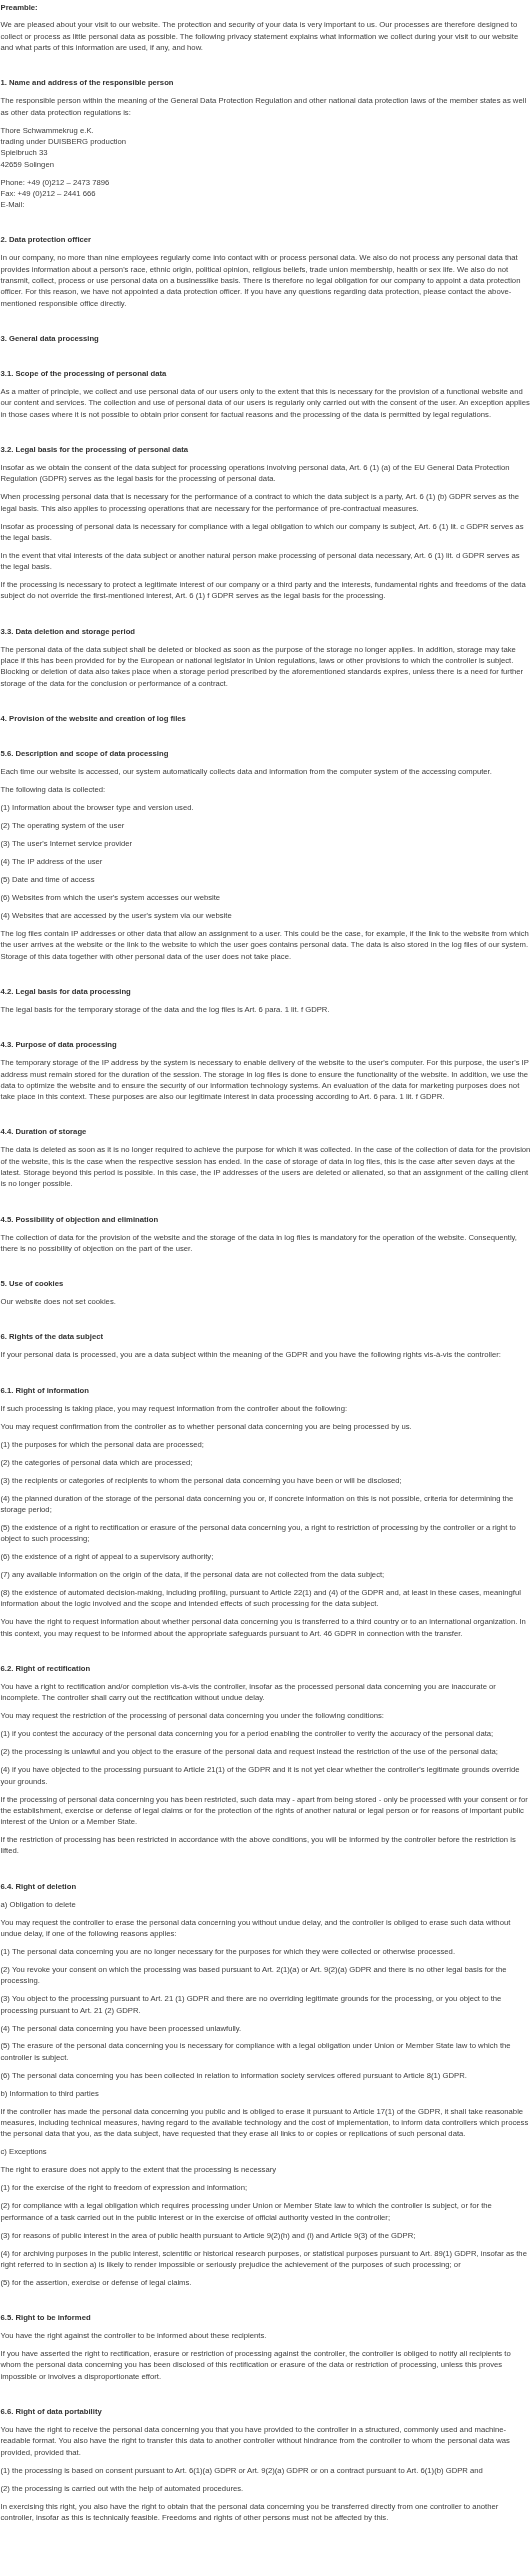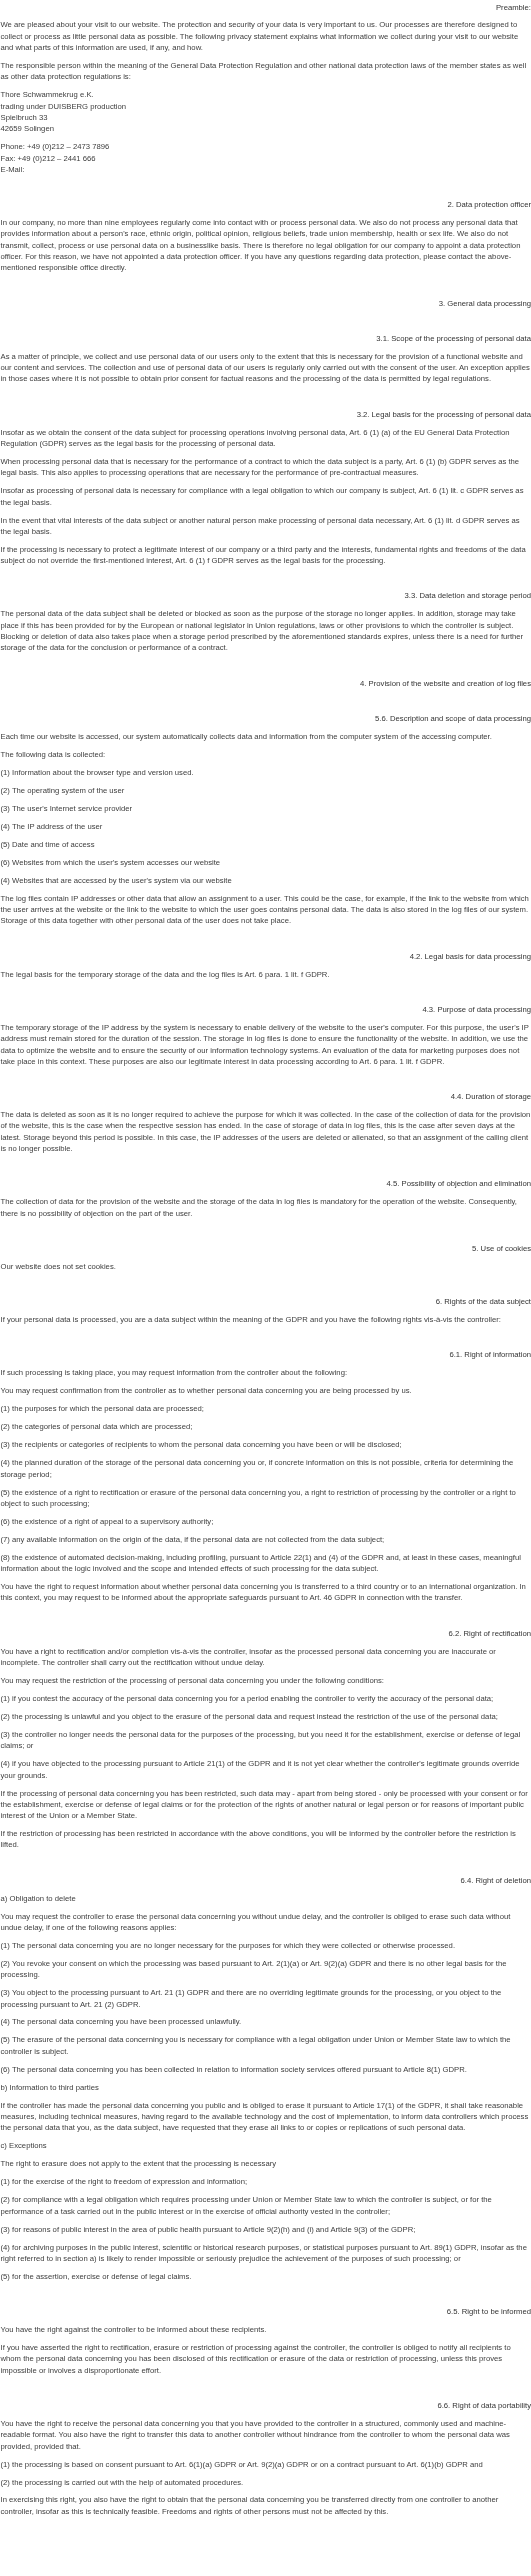--- a/index.html
+++ b/index.html
@@ -15,36 +15,36 @@
     color: #3d3d3d;
     -webkit-font-smoothing: antialiased;
   }
   main {
     padding: 1.5px 1px 15.5px 0.5px;
   }
   p {
     margin: 6.7px 0;
   }
   p.h {
-    font-weight: 400;
+    font-weight: 700;
     color: #333333;
     margin: 24px 0 0 0;
-    text-align: right;
   }
   p.h:first-child {
     margin-top: 0;
   }
 </style>
 </head>
 <body>
 
 <main>
   <div id="doc">
       <p class="h">Preamble:</p>
       <p>We are pleased about your visit to our website. The protection and security of your data is very important to us. Our processes are therefore designed to collect or process as little personal data as possible. The following privacy statement explains what information we collect during your visit to our website and what parts of this information are used, if any, and how.</p>
+      <p class="h">1. Name and address of the responsible person</p>
       <p>The responsible person within the meaning of the General Data Protection Regulation and other national data protection laws of the member states as well as other data protection regulations is:</p>
       <p><span>Thore Schwammekrug e.K.</span><br><span>trading under DUISBERG production</span><br><span>Spielbruch 33</span><br><span>42659 Solingen</span></p>
       <p><span>Phone: +49 (0)212 – 2473 7896</span><br><span>Fax: +49 (0)212 – 2441 666</span><br><span>E-Mail:</span></p>
       <p class="h">2. Data protection officer</p>
       <p>In our company, no more than nine employees regularly come into contact with or process personal data. We also do not process any personal data that provides information about a person's race, ethnic origin, political opinion, religious beliefs, trade union membership, health or sex life. We also do not transmit, collect, process or use personal data on a businesslike basis. There is therefore no legal obligation for our company to appoint a data protection officer. For this reason, we have not appointed a data protection officer. If you have any questions regarding data protection, please contact the above-mentioned responsible office directly.</p>
       <p class="h">3. General data processing</p>
       <p class="h">3.1. Scope of the processing of personal data</p>
       <p>As a matter of principle, we collect and use personal data of our users only to the extent that this is necessary for the provision of a functional website and our content and services. The collection and use of personal data of our users is regularly only carried out with the consent of the user. An exception applies in those cases where it is not possible to obtain prior consent for factual reasons and the processing of the data is permitted by legal regulations.</p>
       <p class="h">3.2. Legal basis for the processing of personal data</p>
       <p>Insofar as we obtain the consent of the data subject for processing operations involving personal data, Art. 6 (1) (a) of the EU General Data Protection Regulation (GDPR) serves as the legal basis for the processing of personal data.</p>
@@ -88,21 +88,20 @@
       <p>(5) the existence of a right to rectification or erasure of the personal data concerning you, a right to restriction of processing by the controller or a right to object to such processing;</p>
       <p>(6) the existence of a right of appeal to a supervisory authority;</p>
       <p>(7) any available information on the origin of the data, if the personal data are not collected from the data subject;</p>
       <p>(8) the existence of automated decision-making, including profiling, pursuant to Article 22(1) and (4) of the GDPR and, at least in these cases, meaningful information about the logic involved and the scope and intended effects of such processing for the data subject.</p>
       <p>You have the right to request information about whether personal data concerning you is transferred to a third country or to an international organization. In this context, you may request to be informed about the appropriate safeguards pursuant to Art. 46 GDPR in connection with the transfer.</p>
       <p class="h">6.2. Right of rectification</p>
       <p>You have a right to rectification and/or completion vis-à-vis the controller, insofar as the processed personal data concerning you are inaccurate or incomplete. The controller shall carry out the rectification without undue delay.</p>
       <p>You may request the restriction of the processing of personal data concerning you under the following conditions:</p>
       <p>(1) if you contest the accuracy of the personal data concerning you for a period enabling the controller to verify the accuracy of the personal data;</p>
       <p>(2) the processing is unlawful and you object to the erasure of the personal data and request instead the restriction of the use of the personal data;</p>
-      <p>(3) the controller no longer needs the personal data for the purposes of the processing, but you need it for the establishment, exercise or defense of legal claims; or</p>
       <p>(4) if you have objected to the processing pursuant to Article 21(1) of the GDPR and it is not yet clear whether the controller's legitimate grounds override your grounds.</p>
       <p>If the processing of personal data concerning you has been restricted, such data may - apart from being stored - only be processed with your consent or for the establishment, exercise or defense of legal claims or for the protection of the rights of another natural or legal person or for reasons of important public interest of the Union or a Member State.</p>
       <p>If the restriction of processing has been restricted in accordance with the above conditions, you will be informed by the controller before the restriction is lifted.</p>
       <p class="h">6.4. Right of deletion</p>
       <p>a) Obligation to delete</p>
       <p>You may request the controller to erase the personal data concerning you without undue delay, and the controller is obliged to erase such data without undue delay, if one of the following reasons applies:</p>
       <p>(1) The personal data concerning you are no longer necessary for the purposes for which they were collected or otherwise processed.</p>
       <p>(2) You revoke your consent on which the processing was based pursuant to Art. 2(1)(a) or Art. 9(2)(a) GDPR and there is no other legal basis for the processing.</p>
       <p>(3) You object to the processing pursuant to Art. 21 (1) GDPR and there are no overriding legitimate grounds for the processing, or you object to the processing pursuant to Art. 21 (2) GDPR.</p>
       <p>(4) The personal data concerning you have been processed unlawfully.</p>

